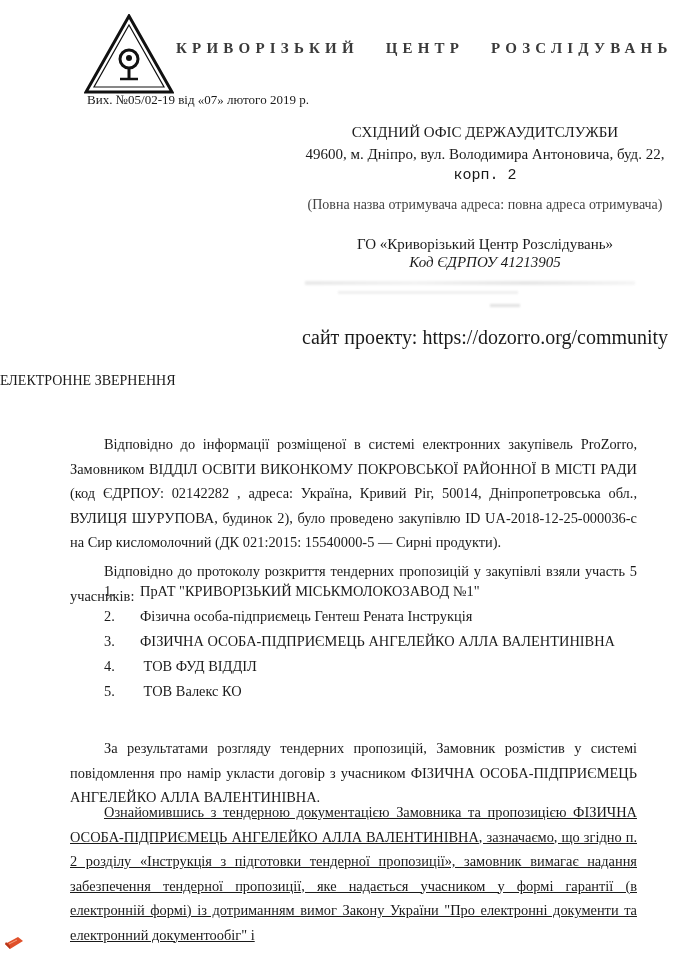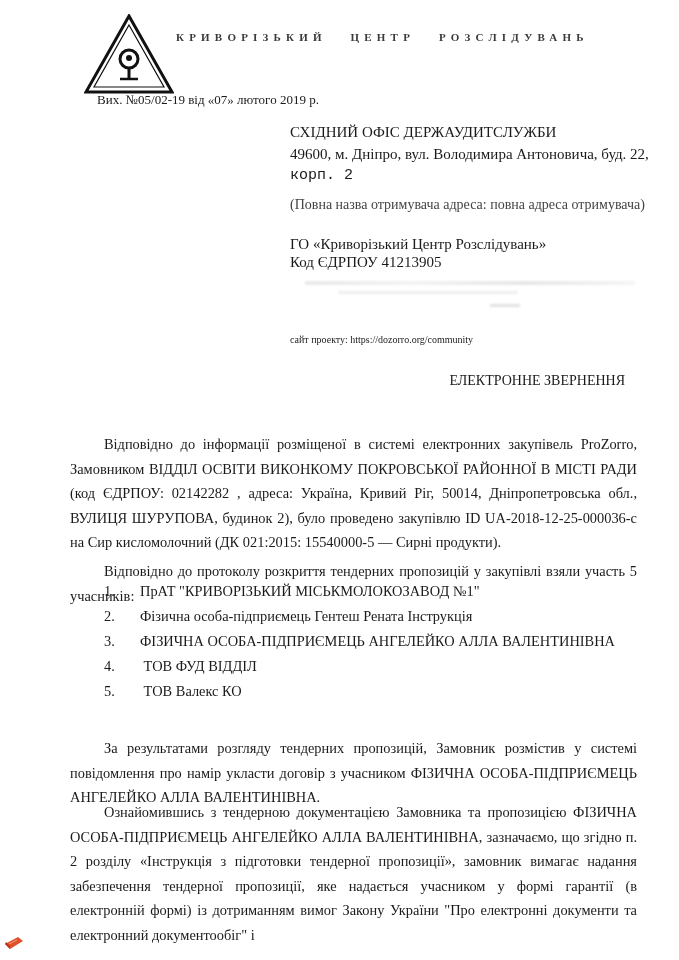--- a/index.html
+++ b/index.html
@@ -4,52 +4,52 @@
 <style>
   html, body { margin: 0; padding: 0; background: #ffffff; }
   body {
     width: 679px; height: 960px; position: relative; overflow: hidden;
     font-family: "Liberation Serif", "DejaVu Serif", serif;
     color: #1a1a1a;
   }
   .abs { position: absolute; }
   #logo { left: 84px; top: 14px; width: 90px; height: 80px; }
   #org-name {
-    left: 176px; top: 31px; font-size: 11px; font-weight: bold;
+    left: 176px; top: 40px; font-size: 15px; font-weight: bold;
     letter-spacing: 5.2px; color: #3a3a3a; white-space: pre;
   }
-  #outgoing { left: 97px; top: 92px; font-size: 13px; }
-  .recip { left: 290px; width: 390px; }
+  #outgoing { left: 87px; top: 92px; font-size: 13px; }
+  .recip { left: 290px; width: 390px; text-align: center; }
   #recip-name { top: 124px; font-size: 15px; }
   #recip-addr1 { top: 146px; font-size: 15px; }
   #recip-addr2 { top: 167px; font-size: 15px; font-family: Liberation Mono, monospace; }
   #recip-note { top: 186px; font-size: 14px; color: #444; margin-top: 11px; }
   #sender-name { top: 236px; font-size: 15px; }
-  #sender-code { top: 254px; font-size: 15px; }
+  #sender-code { top: 254px; font-size: 15px; font-style: italic; }
   #blur1 { left: 305px; top: 281px; width: 330px; height: 4px; background: linear-gradient(90deg,#e9e9e9,#f3f3f3,#e6e6e6,#f5f5f5); filter: blur(1px); }
   #blur2 { left: 338px; top: 291px; width: 180px; height: 3px; background: #efefef; filter: blur(1px); }
   #blur3 { left: 490px; top: 304px; width: 30px; height: 3px; background: #e2e2e2; filter: blur(1px); }
-  #site { top: 334px; font-size: 10px; }
-  #doc-title { left: 0; width: 625px; text-align: right; top: 373px; font-size: 14px; }
+  #site { top: 326px; font-size: 20px; }
+  #doc-title { left: 0; width: 625px; text-align: left; top: 373px; font-size: 14px; }
   .para {
     left: 70px; width: 567px; font-size: 14.4px; line-height: 24.5px;
     text-align: justify; text-align-last: left; margin-top: 28px;
   }
   .para .indent { display: inline-block; width: 34px; }
   #p1 { top: 404px; }
   #p2 { top: 531px; }
   .li { left: 104px; font-size: 14.4px; white-space: pre; }
   .li .num { display: inline-block; width: 36px; }
   #li1 { top: 583px; }
   #li2 { top: 608px; }
   #li3 { top: 633px; }
   #li4 { top: 658px; }
   #li5 { top: 683px; }
   #p3 { top: 708px; }
-  #p4 { top: 772px; }
+  #p4 { top: 772px; text-decoration: underline; }
   #stamp { left: 2px; top: 936px; width: 22px; height: 14px; }
 </style>
 </head>
 <body>
 
 <svg id="logo" class="abs" viewBox="0 0 90 80">
   <polygon points="45,2 88,78 2,78" fill="none" stroke="#111" stroke-width="3"></polygon>
   <polygon points="45,11 80,73 10,73" fill="none" stroke="#111" stroke-width="1.2"></polygon>
   <circle cx="45" cy="45" r="9" fill="none" stroke="#111" stroke-width="3"></circle>
   <circle cx="45" cy="44" r="3" fill="#111"></circle>

